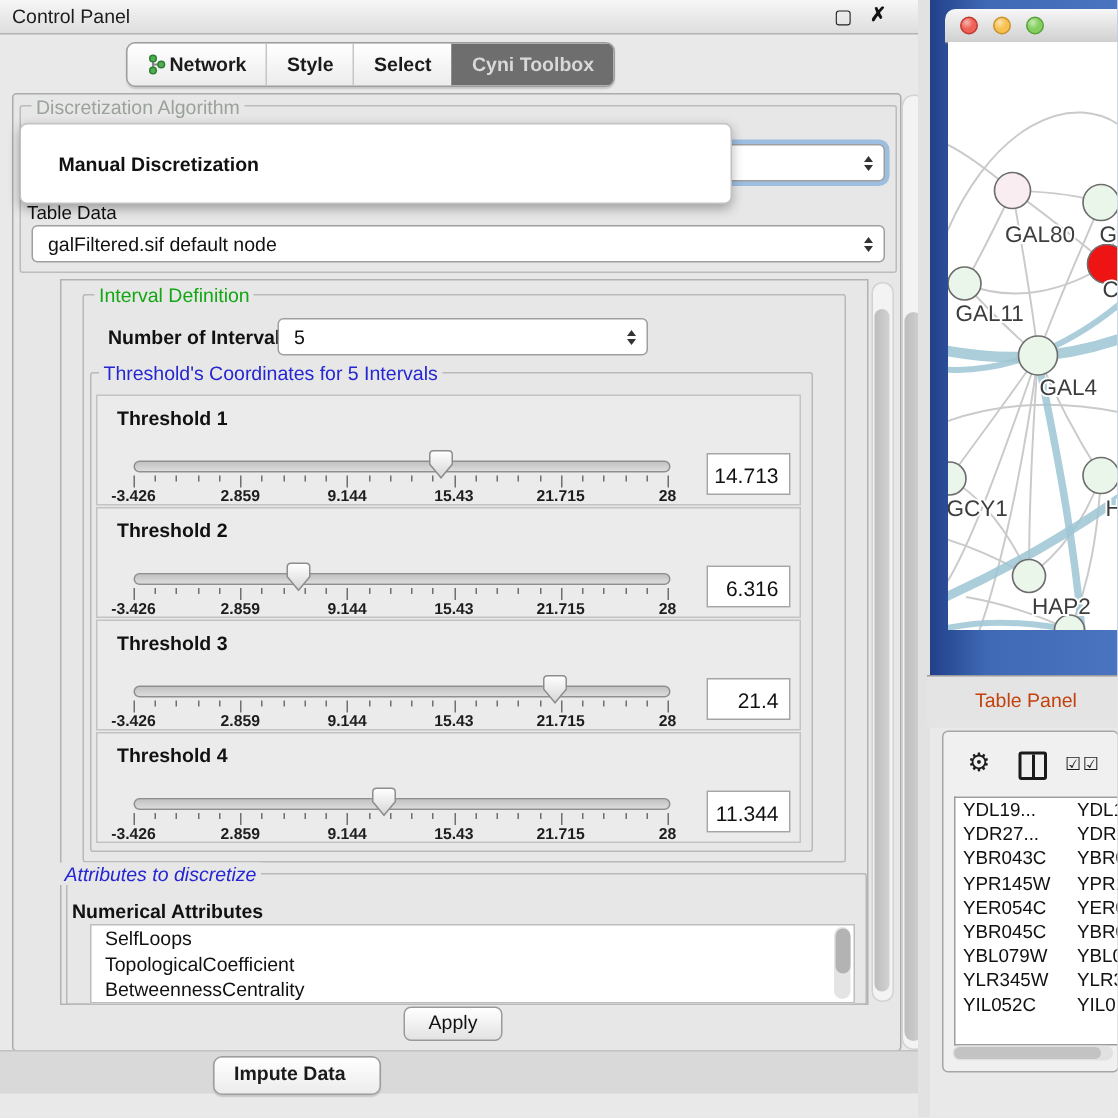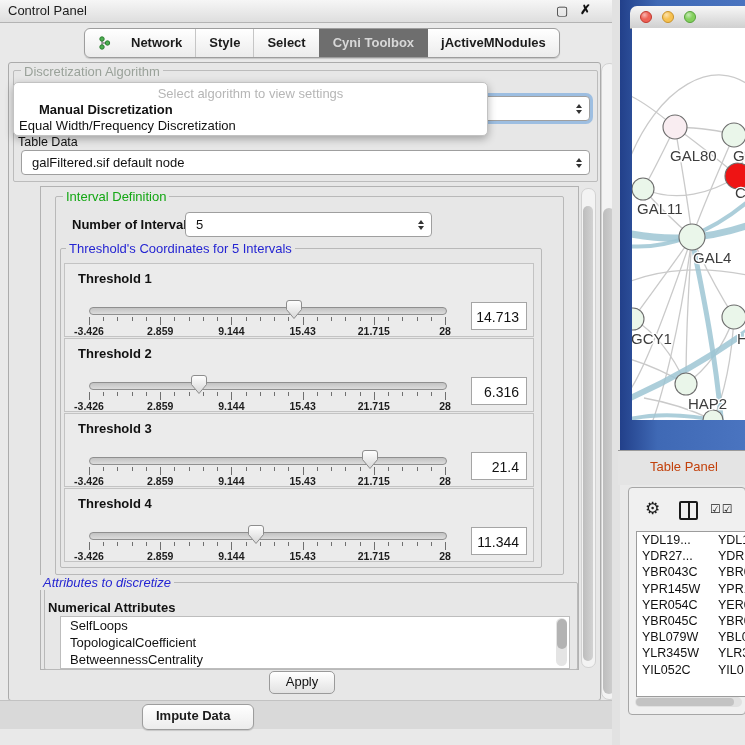--- a/index.html
+++ b/index.html
@@ -9,21 +9,21 @@
   
   #cp-titlebar{left:0;top:0;width:618px;height:22px;background:linear-gradient(#f6f6f6,#dedede);
        border-bottom:1px solid #b3b3b3;}
   #cp-title{left:8px;top:3px;font-size:13px;color:#1c1c1c;}
   #cp-float{left:556px;top:3px;font-size:13px;color:#222;}
   #cp-close{left:580px;top:2px;font-size:13px;font-weight:bold;color:#111;}
   
   .tabbar{display:flex;border:1px solid #9d9d9d;border-radius:6px;overflow:hidden;
        background:linear-gradient(#ffffff,#ececec);box-shadow:0 1px 1px rgba(0,0,0,.15);}
   .tabbar .tab{padding:0 13px;line-height:26px;font-size:13px;font-weight:600;color:#1b1b1b;
-       border-left:1px solid #c6c6c6;display:flex;align-items:center;gap:20px;white-space:nowrap;}
+       border-left:1px solid #c6c6c6;display:flex;align-items:center;gap:2px;white-space:nowrap;}
   .tabbar .tab:first-child{border-left:none;}
   .tabbar .tab.selected{background:#6e6e6e;color:#d8d8d8;border-left-color:#6e6e6e;}
   .tabbar .tab.selected + .tab{border-left-color:#6e6e6e;}
   #top-tabs{left:84px;top:28px;height:28px;}
   #bottom-strip{left:0;top:700px;width:618px;height:28px;background:#d9d9d9;border-top:1px solid #c2c2c2;}
   #bottom-tabs{left:142px;top:704px;height:24px;flex-direction:column;}
   #bottom-tabs .tab{line-height:22px;}
   
   #outer-panel{left:8px;top:62px;width:591px;height:637px;border:1px solid #ababab;border-radius:3px;background:#e7e7e7;}
   #algo-box{left:13px;top:70px;width:583px;height:110px;border:1px solid #bcbcbc;border-radius:2px;}
@@ -126,38 +126,33 @@
     </div>
     <div class="tab">
       <span>Style</span>
     </div>
     <div class="tab">
       <span>Select</span>
     </div>
     <div class="tab selected">
       <span>Cyni Toolbox</span>
     </div>
-    <div class="tab">
-      <span>jActiveMNodules</span>
-    </div>
   </div>
 
 <div class="abs" id="outer-panel"></div>
 <div class="abs group" id="algo-box"></div>
 <div class="abs" id="algo-title">Discretization Algorithm</div>
 <div class="abs combo" id="algo-combo">
     <span class="spin">
       <i class="up"></i>
       <i class="dn"></i>
     </span>
   </div>
 <div class="abs" id="algo-popup">
-  <div class="hint">Select algorithm to view settings</div>
 <div class="item sel" style="top: 19px;">Manual Discretization</div>
-    <div class="item" style="top: 35px;">Equal Width/Frequency Discretization</div>
   </div>
 
 <div class="abs" id="td-label">Table Data</div>
 <div class="abs combo" id="td-combo">
   <span class="val">galFiltered.sif default node</span>
   <span class="spin">
       <i class="up"></i>
       <i class="dn"></i>
     </span>
 </div>

